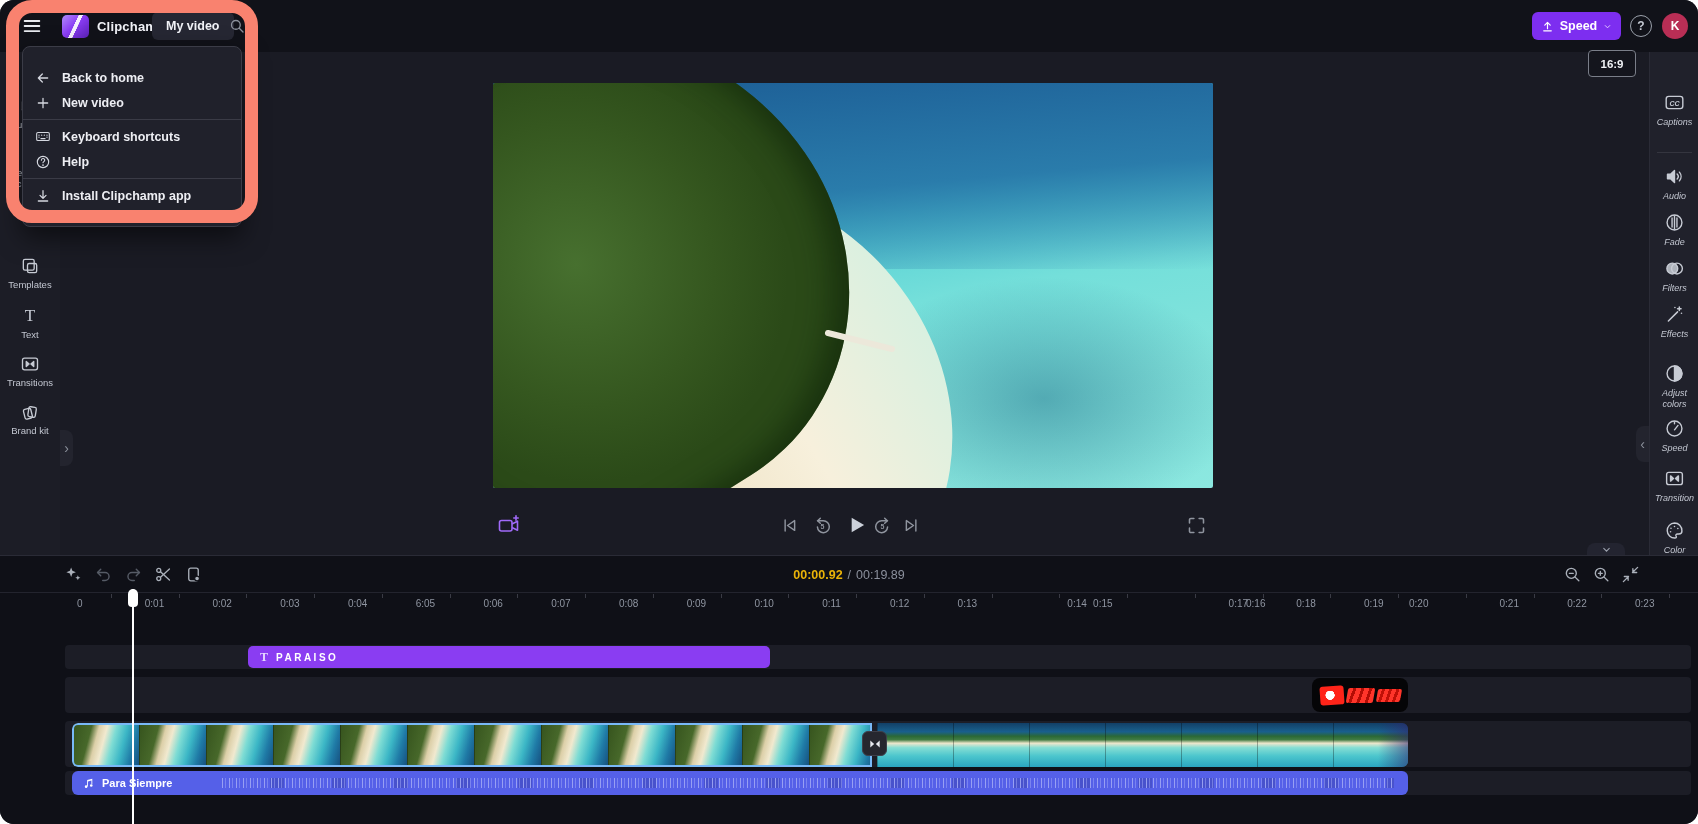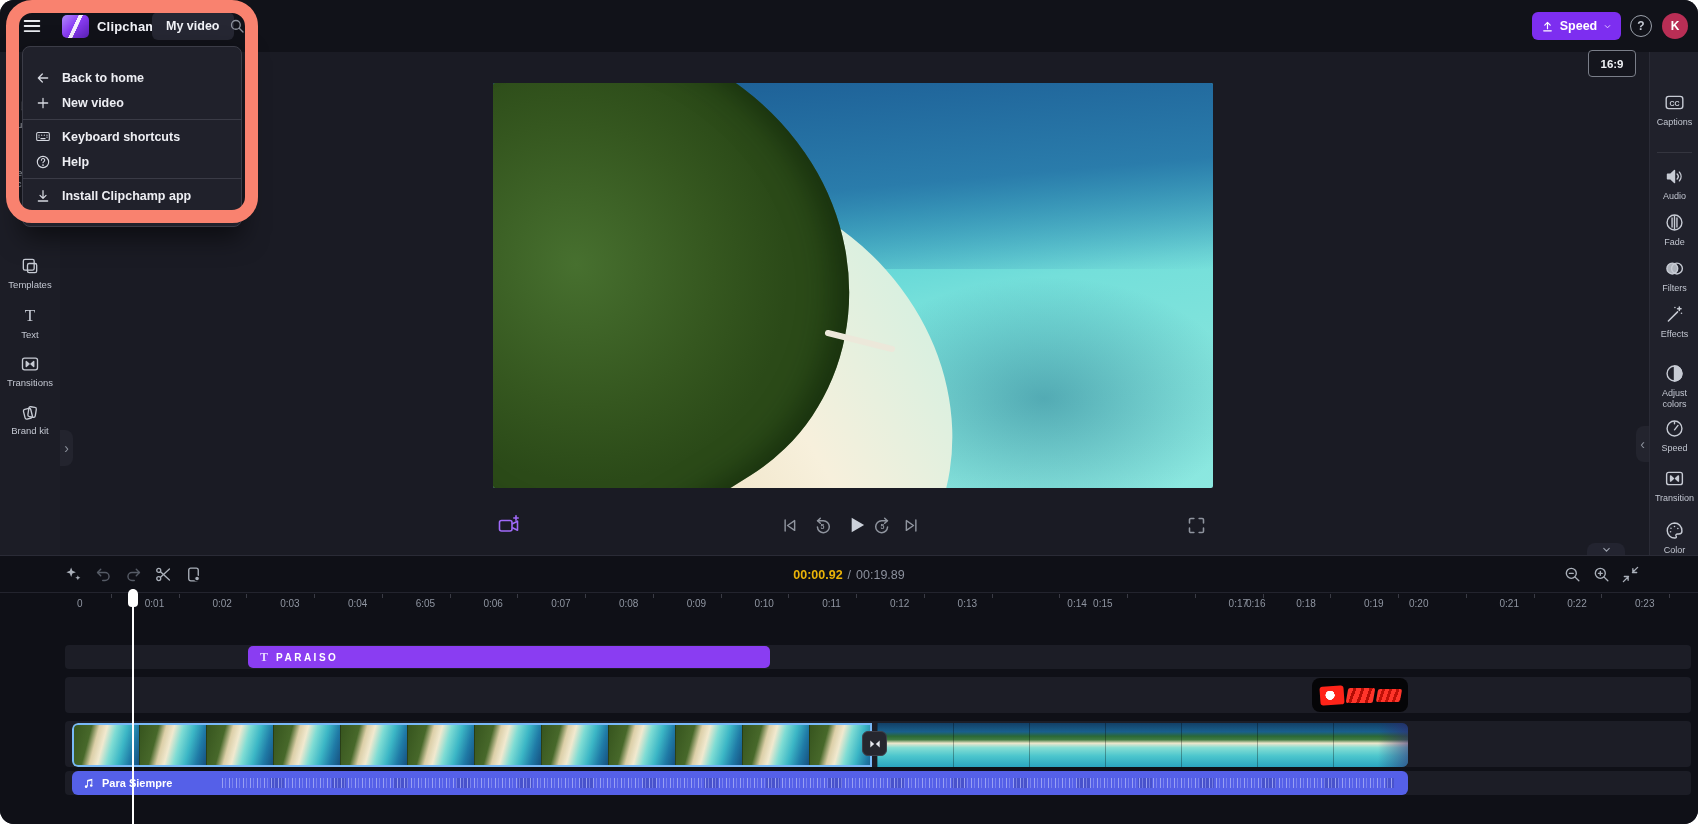--- a/index.html
+++ b/index.html
@@ -21,21 +21,21 @@
     display:flex;align-items:center;justify-content:center;gap:6px;color:#fff;font-size:12.5px;font-weight:700;cursor:pointer;}
   .help-btn{position:absolute;left:1630px;top:15px;width:22px;height:22px;border:1.6px solid #9aa0aa;border-radius:50%;
     color:#c5c9d2;display:flex;align-items:center;justify-content:center;font-size:12px;font-weight:700;cursor:pointer;box-sizing:border-box;}
   .avatar{position:absolute;left:1662px;top:13px;width:26px;height:26px;border-radius:50%;background:#b92e55;
     color:#fff;font-size:12px;font-weight:700;display:flex;align-items:center;justify-content:center;cursor:pointer;}
 
   
   .left-sidebar{position:absolute;left:0;top:52px;width:60px;height:503px;background:#1c1d26;}
   .ls-item{position:absolute;left:0;width:60px;display:flex;flex-direction:column;align-items:center;gap:4px;color:#c7cbd4;cursor:pointer;}
   .ls-item .lbl{font-size:9.5px;color:#c2c6d0;text-align:center;line-height:1.15;}
-  .right-sidebar{position:absolute;left:1649px;top:52px;width:49px;height:503px;background:#20212b;border-left:1px solid #2a2b36;box-sizing:border-box;}
+  .right-sidebar{position:absolute;left:1649px;top:52px;width:49px;height:503px;background:#20212b;border-left:1px solid #2a2b36;box-sizing:border-box;font-style:italic;}
   .rs-item{position:absolute;left:0;width:49px;display:flex;flex-direction:column;align-items:center;gap:4px;color:#c7cbd4;cursor:pointer;}
   .rs-item .lbl{font-size:9px;color:#c2c6d0;text-align:center;line-height:1.2;padding:0 2px;}
   .rs-divider{position:absolute;left:7px;top:100px;width:35px;height:1px;background:#34353f;}
   .panel-tab{position:absolute;background:#23242e;color:#8b909b;display:flex;align-items:center;justify-content:center;
     font-size:14px;cursor:pointer;}
   .tab-left{left:60px;top:430px;width:13px;height:36px;border-radius:0 8px 8px 0;}
   .tab-right{left:1636px;top:426px;width:13px;height:36px;border-radius:8px 0 0 8px;}
 
   
   .preview{position:absolute;left:493px;top:83px;width:720px;height:405px;border-radius:2px;overflow:hidden;

